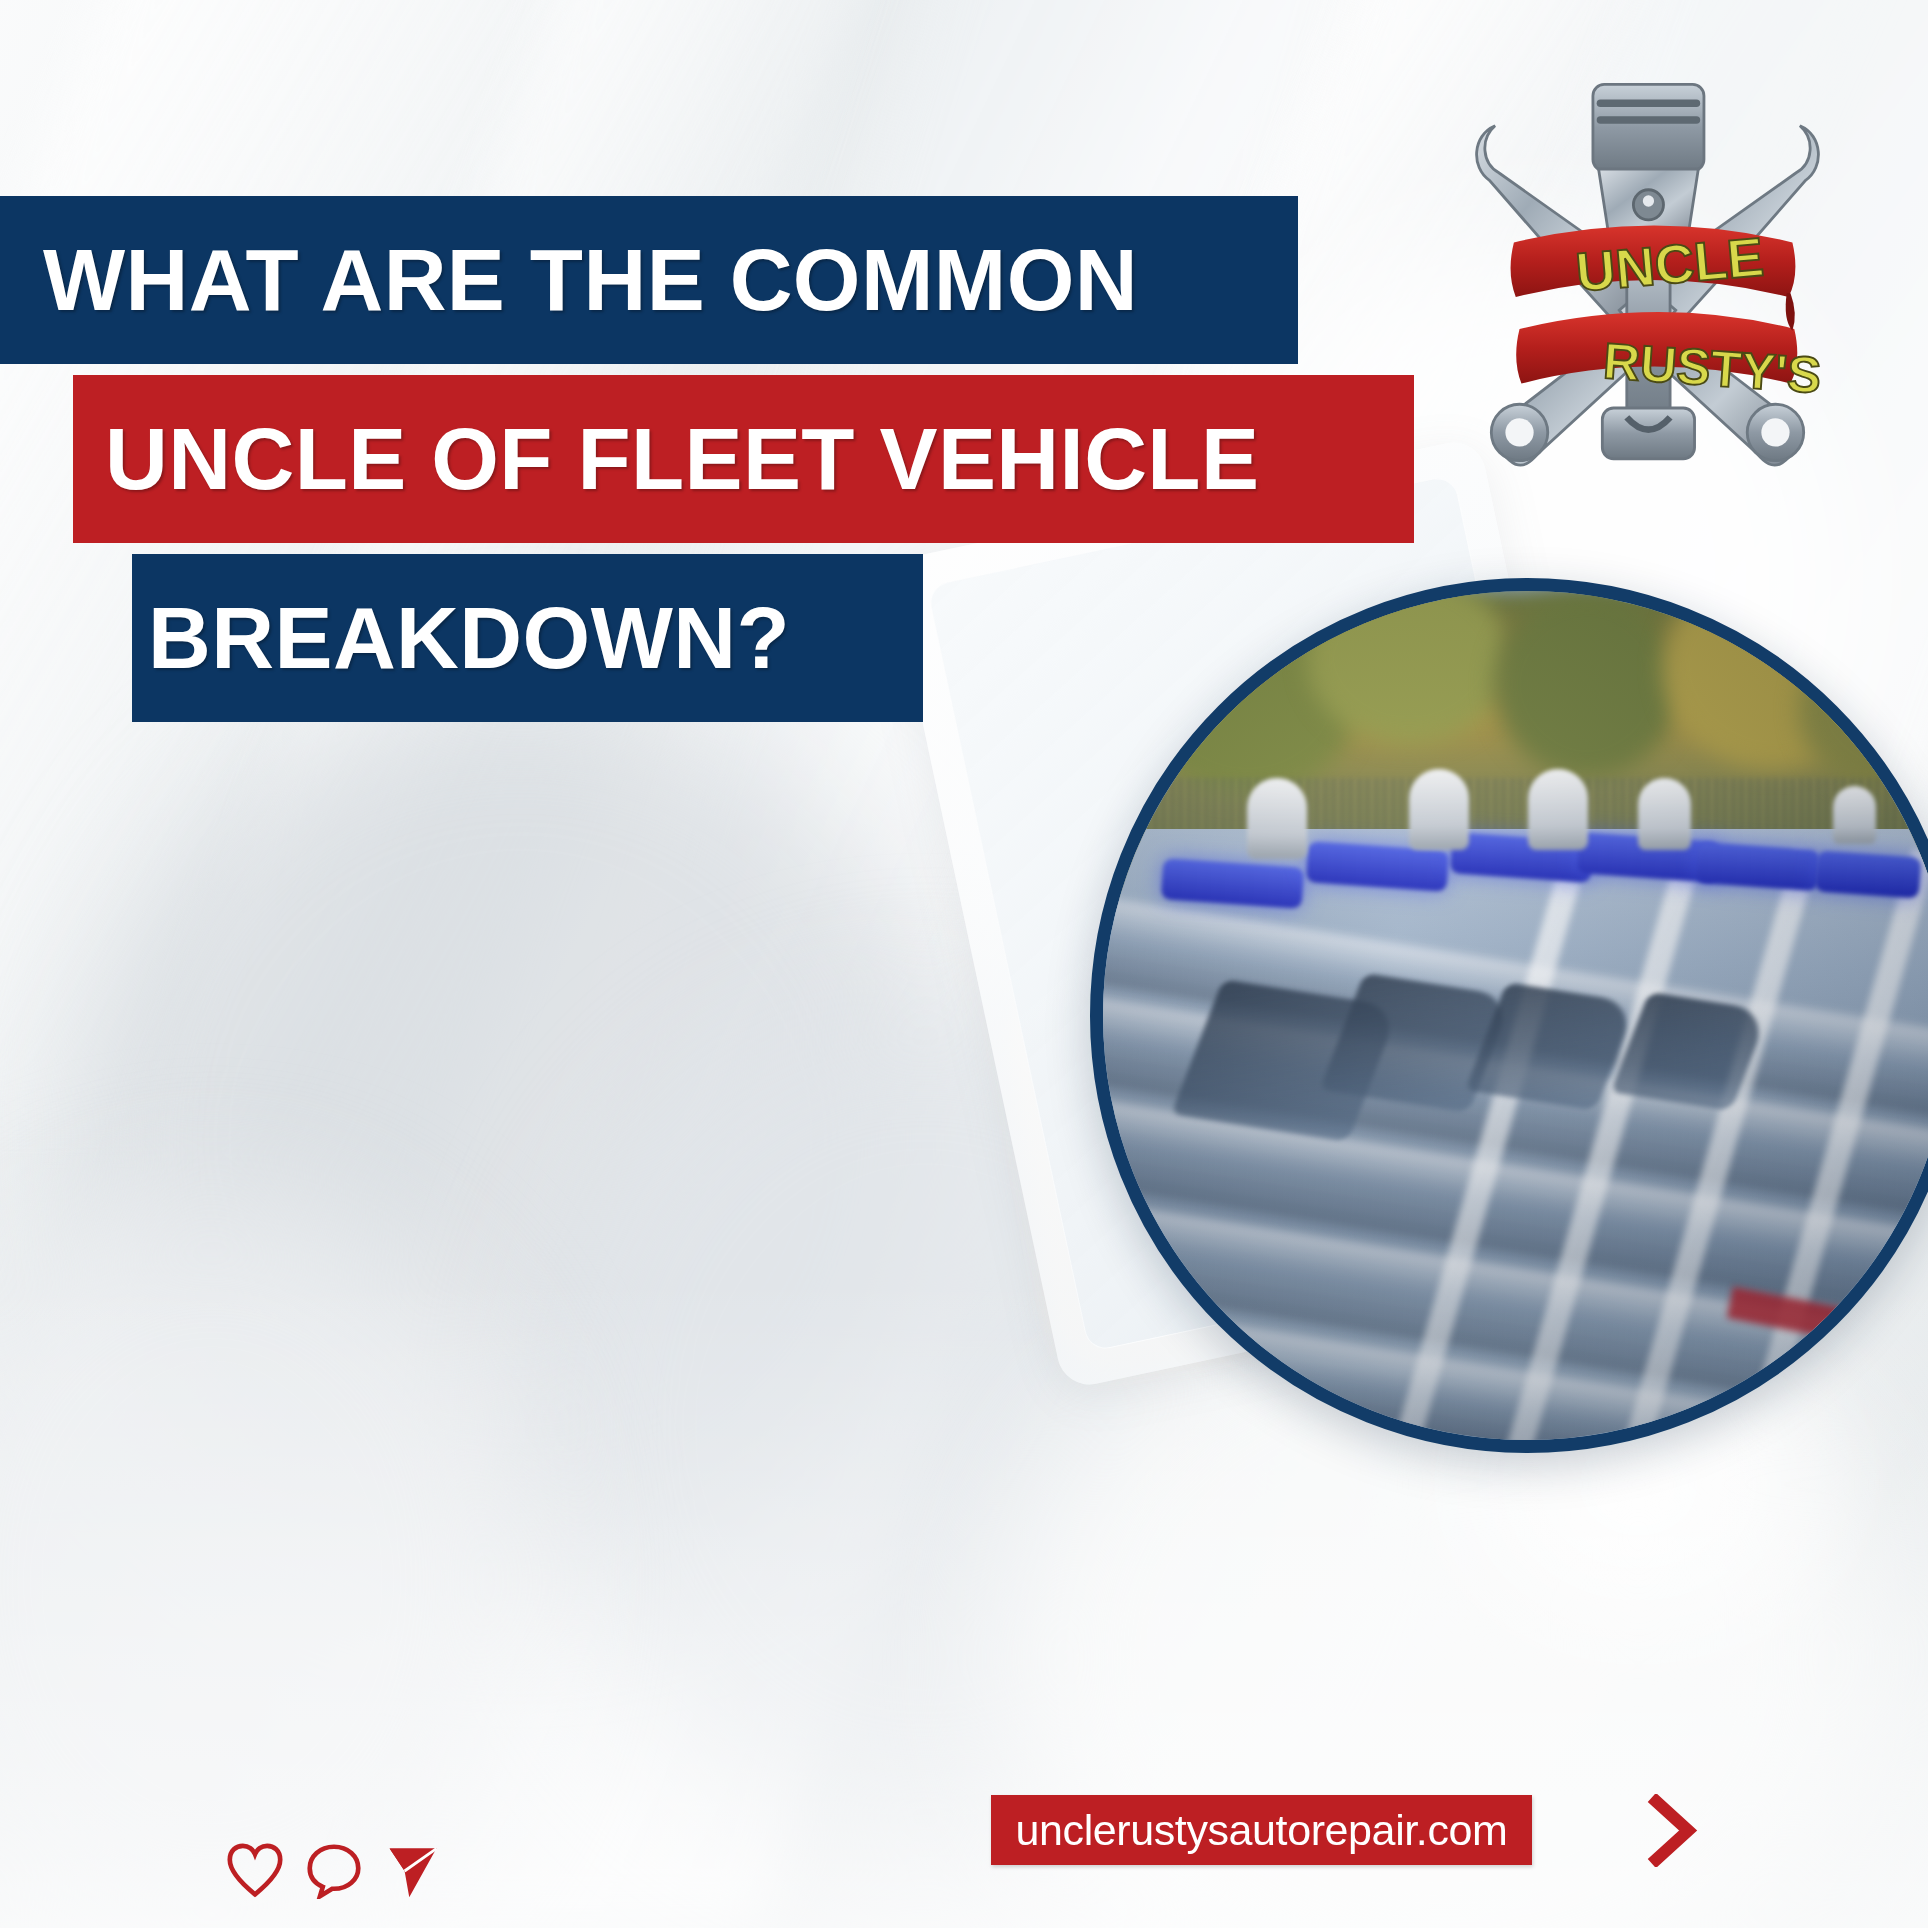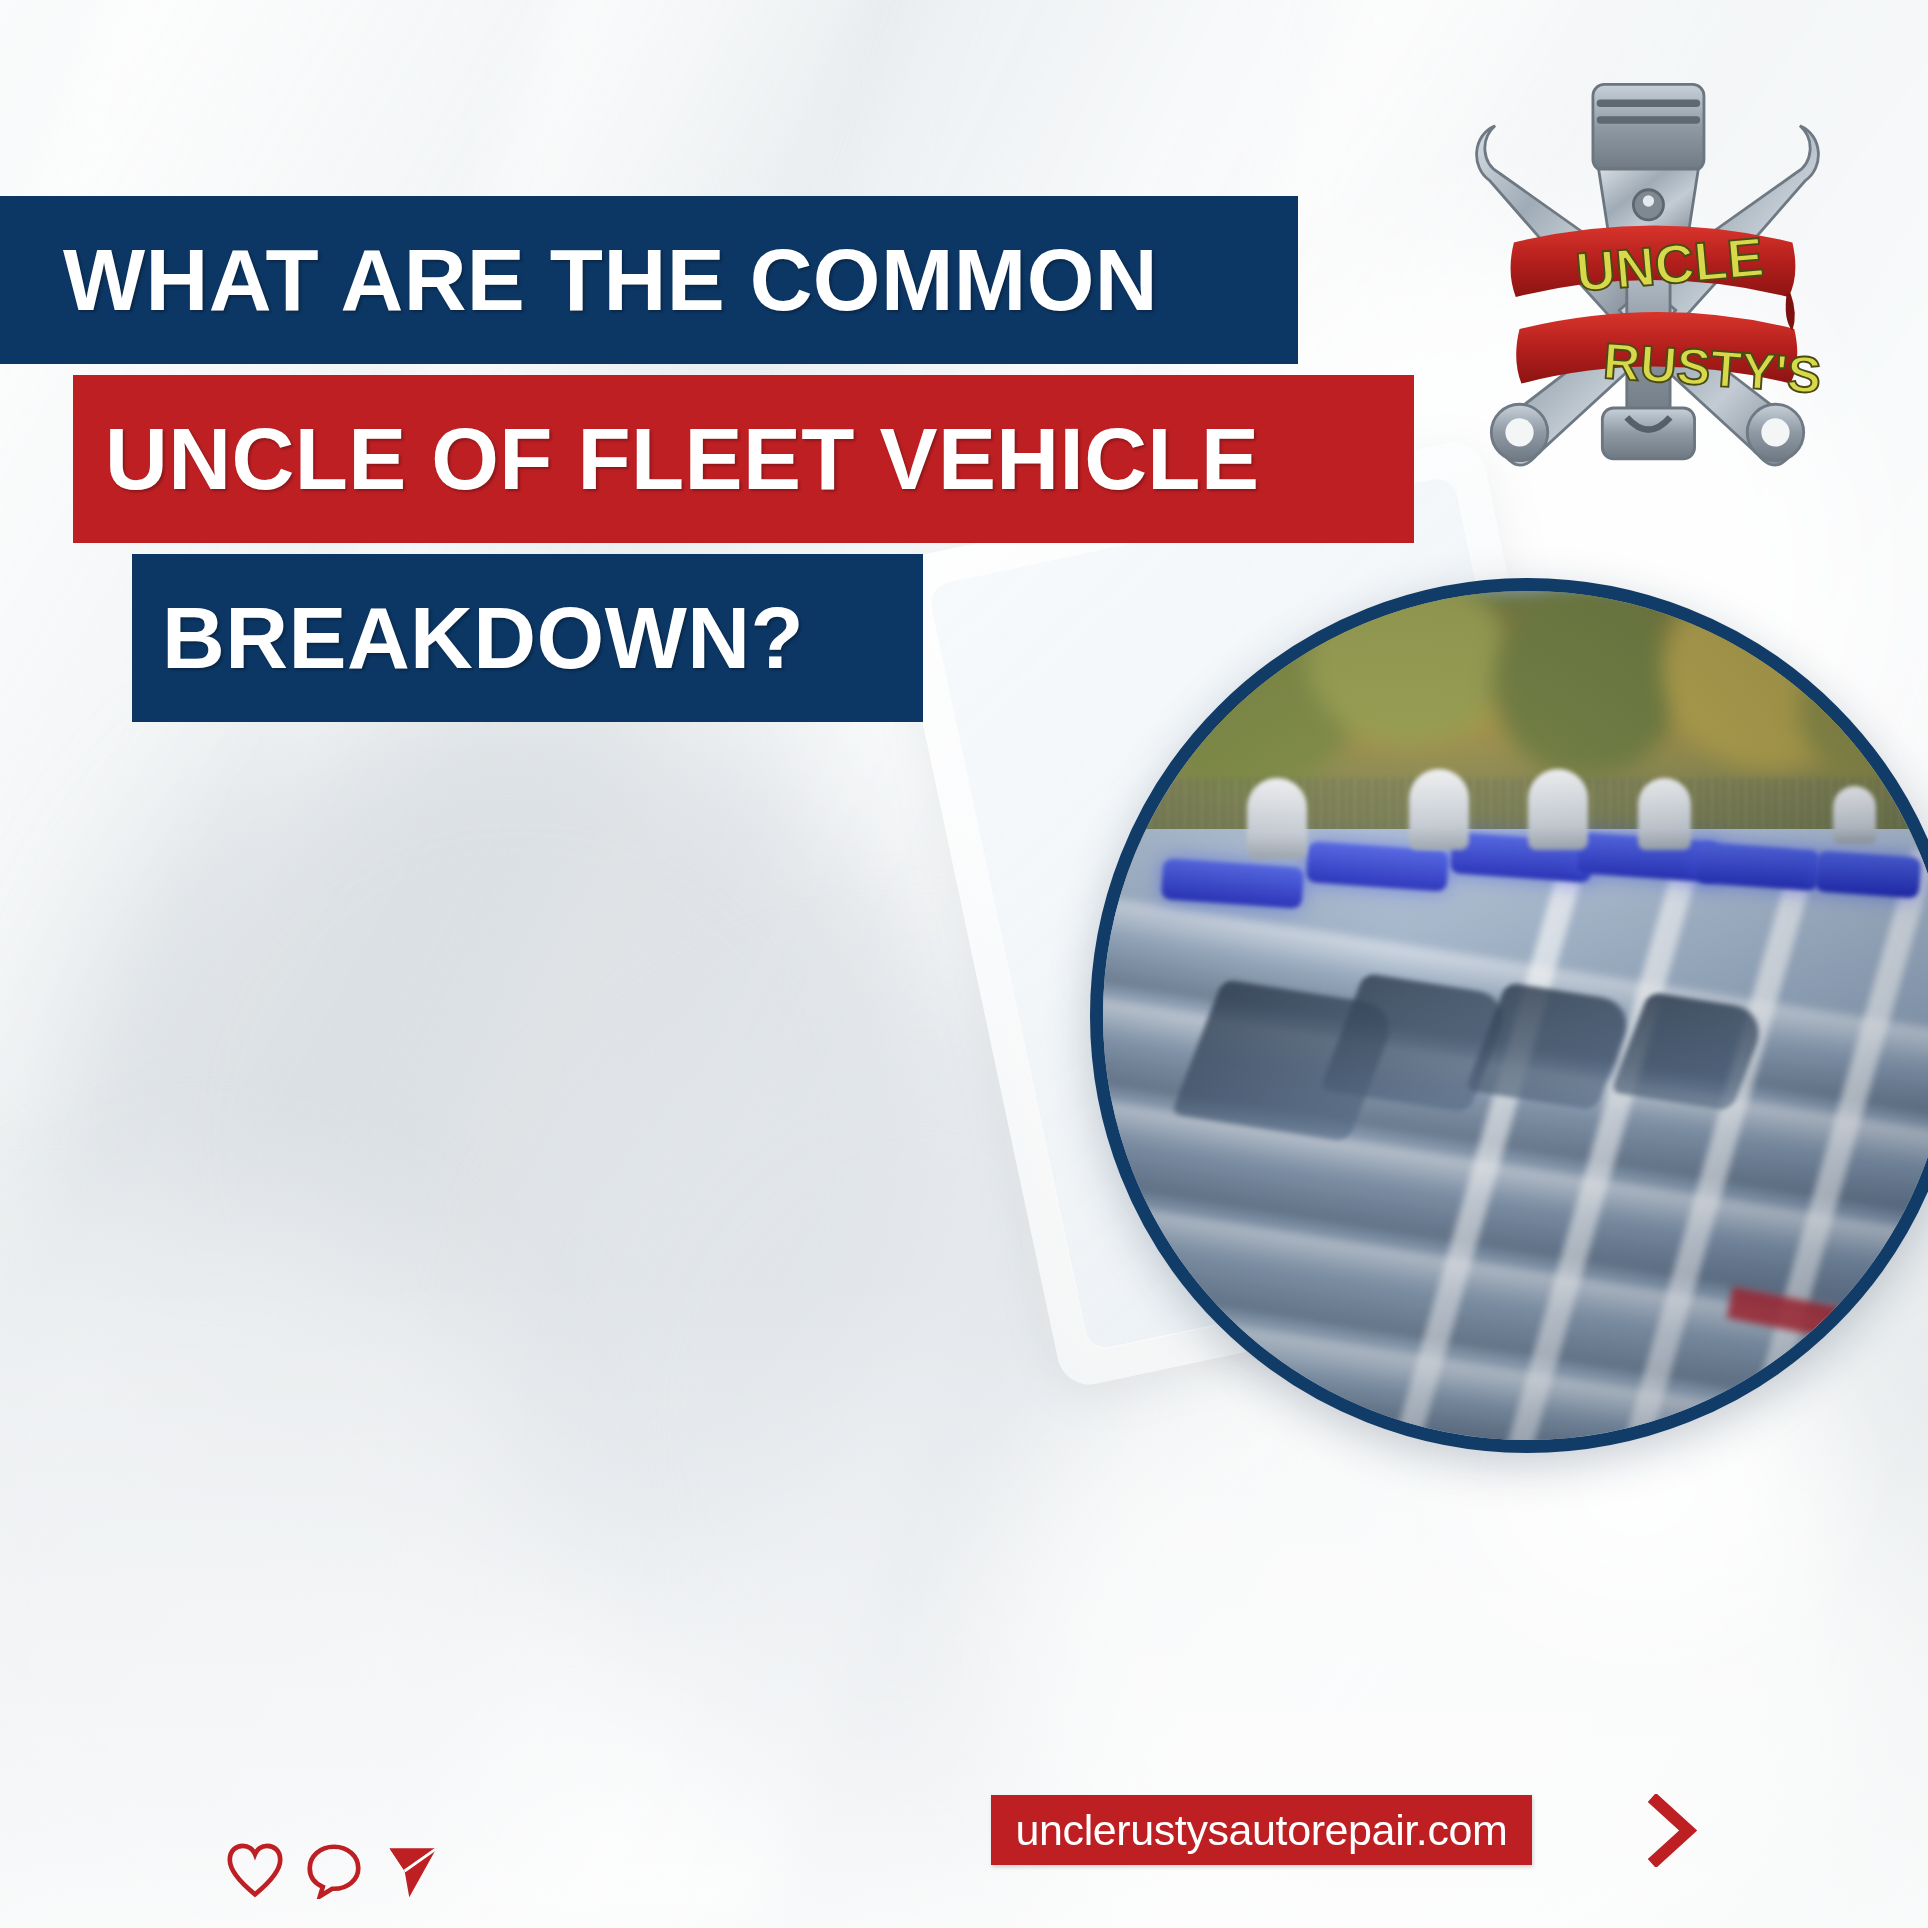--- a/index.html
+++ b/index.html
@@ -64,31 +64,31 @@
 
   
   .bar{
     position:absolute;display:flex;align-items:center;
     color:#ffffff;font-weight:700;letter-spacing:0.4px;
     text-shadow:1.9px 1.9px 2.8px rgba(0,0,0,.28);
     white-space:nowrap;
   }
   .bar1{
     left:0px;top:196px;width:1298px;height:168px;
-    background:#0c3663;padding-left:63px;box-sizing:border-box;
+    background:#0c3663;padding-left:43px;box-sizing:border-box;
     font-size:87px;
   }
   .bar2{
     left:73px;top:375px;width:1341px;height:168px;
     background:#bd1f23;padding-left:32px;box-sizing:border-box;
     font-size:87px;
   }
   .bar3{
     left:132px;top:554px;width:791px;height:168px;
-    background:#0c3663;padding-left:30px;box-sizing:border-box;
+    background:#0c3663;padding-left:16px;box-sizing:border-box;
     font-size:87px;
   }
 
   
   .body-copy{
     position:absolute;left:139px;top:772px;width:960px;
     font-size:60px;line-height:1.32;color:#111214;
     font-weight:400;letter-spacing:-0.2px;
   }
 

